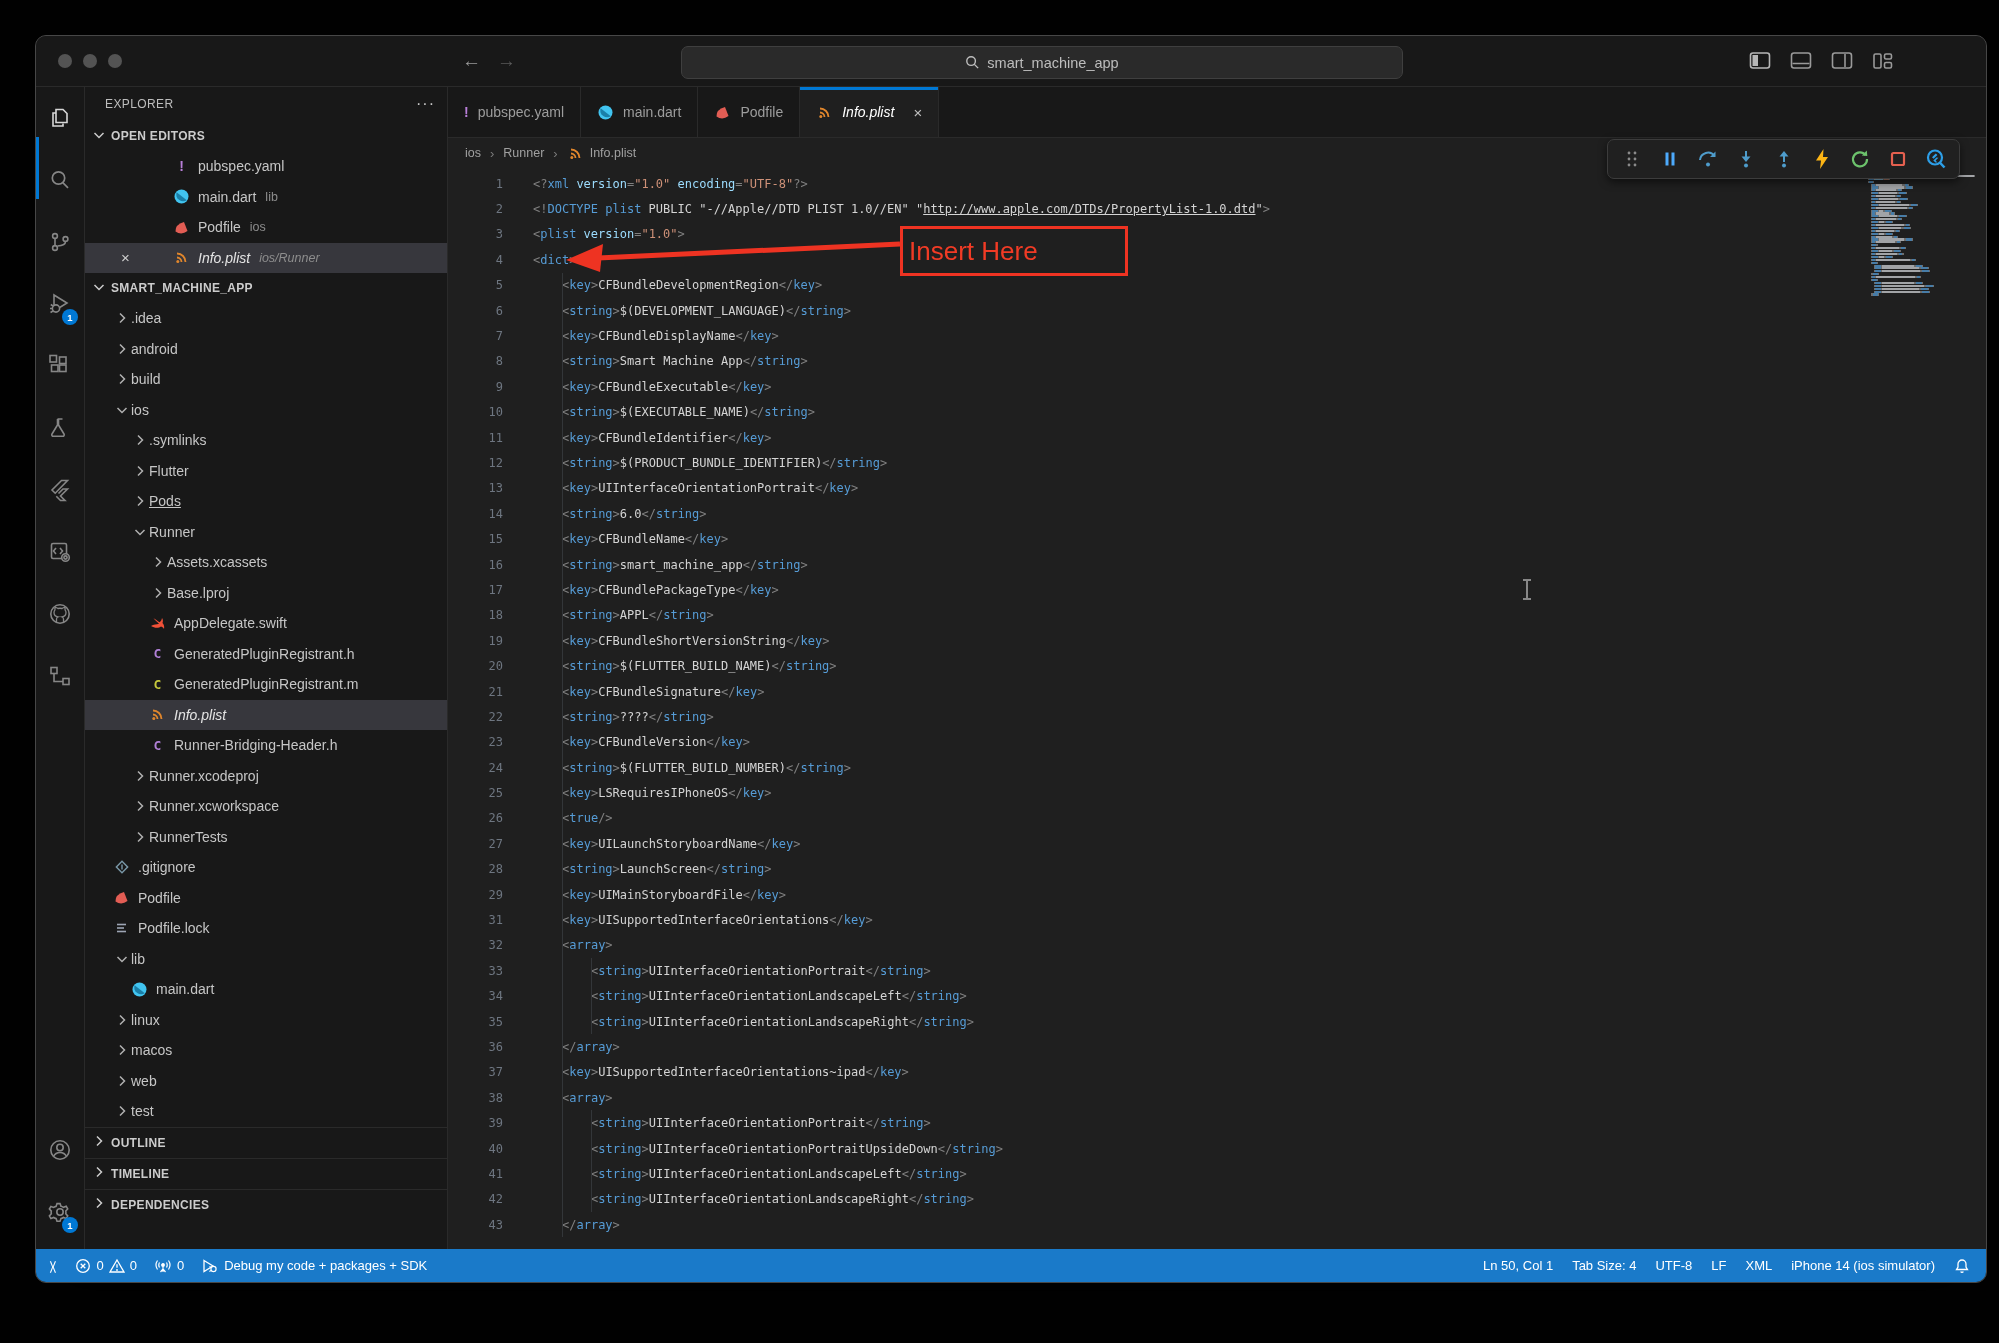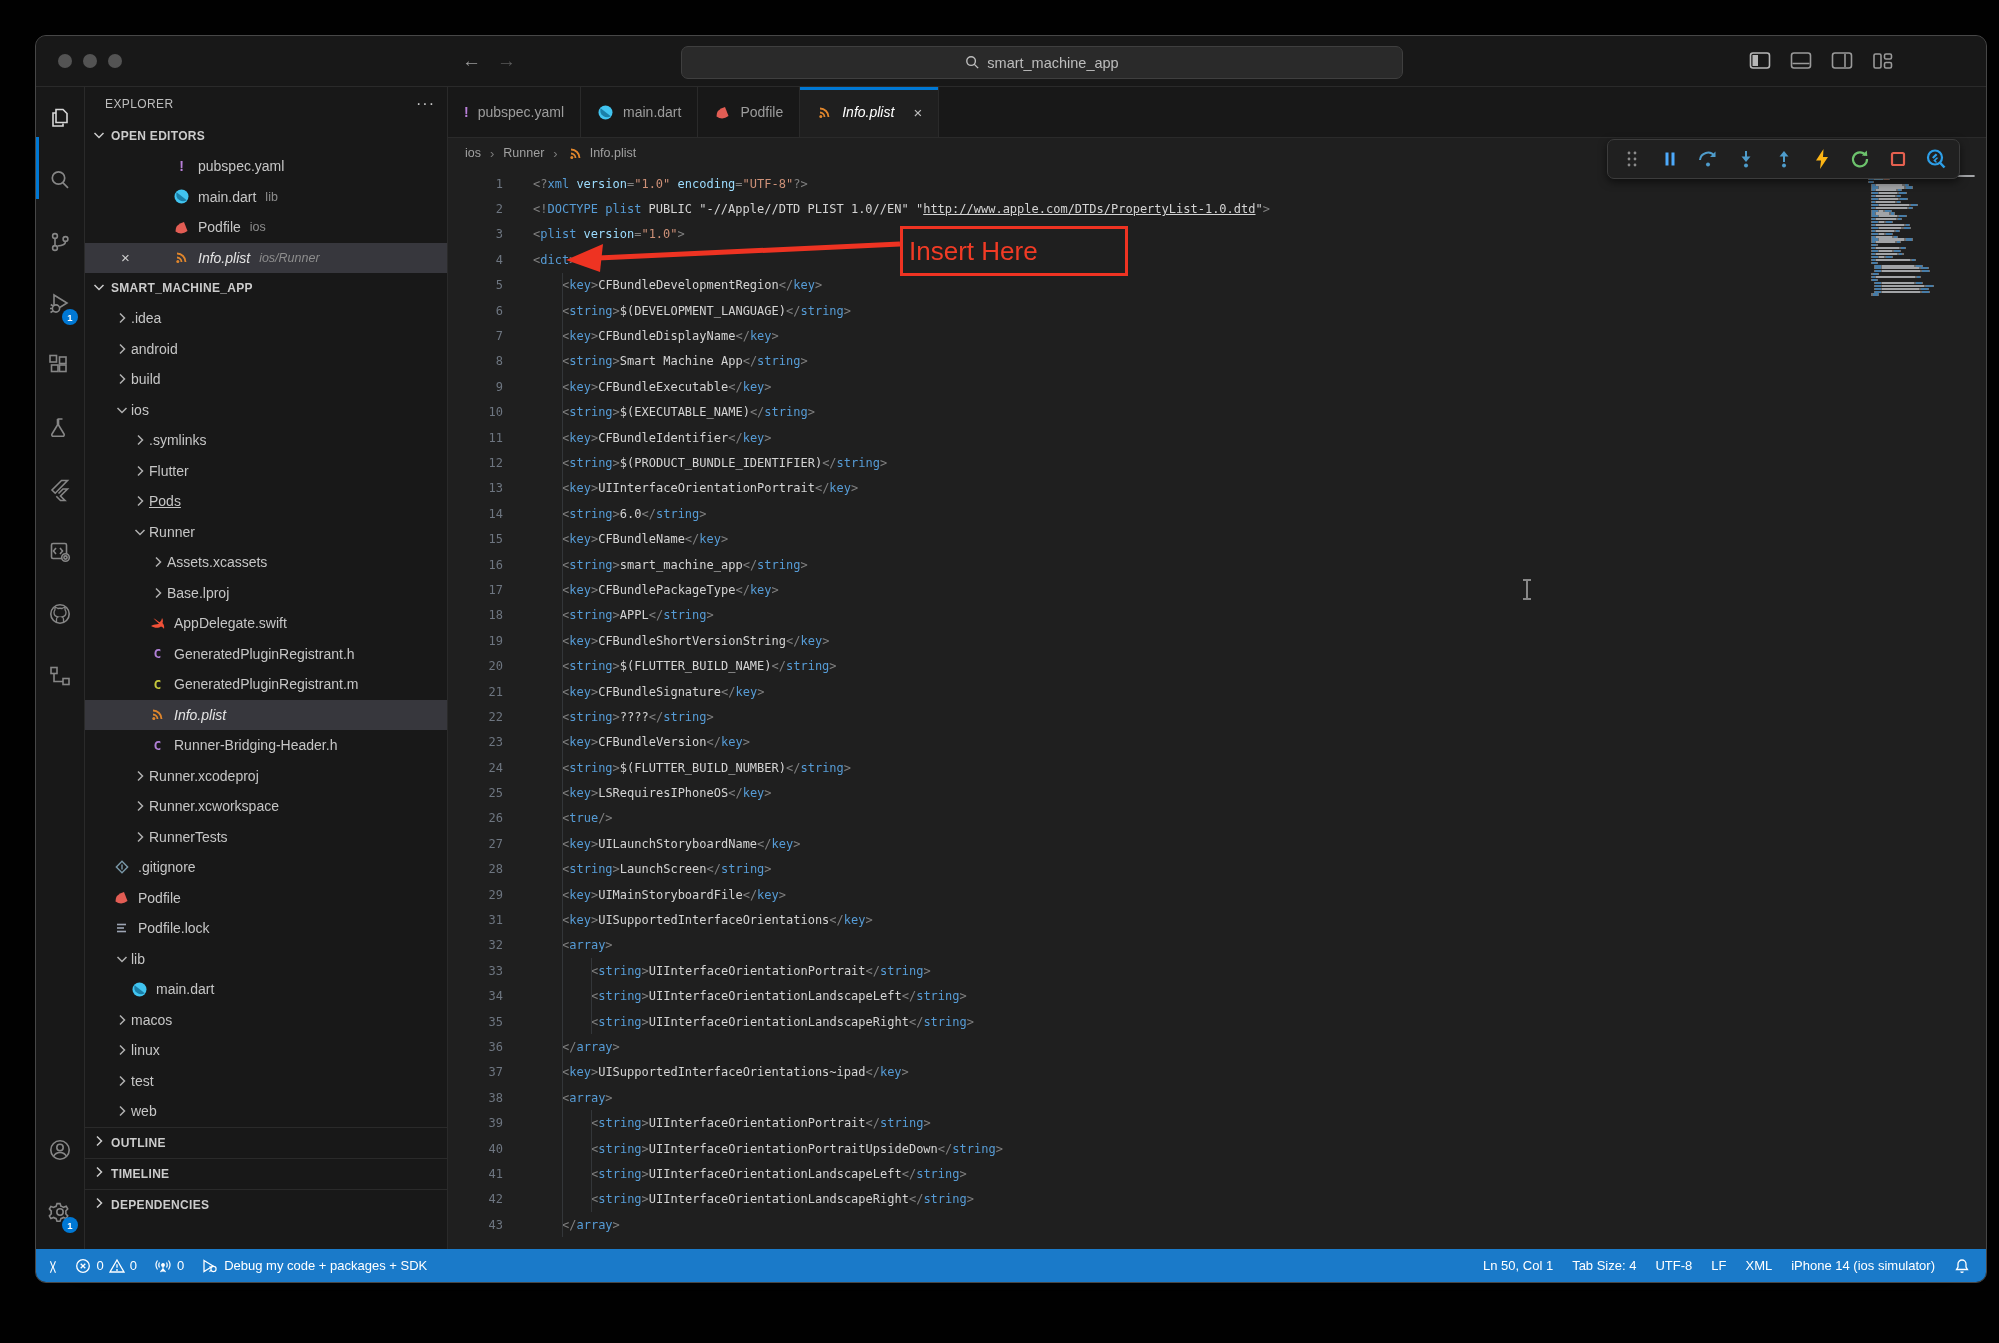--- a/index.html
+++ b/index.html
@@ -489,45 +489,45 @@
                 </svg>
               </span>
               <span>main.dart</span>
             </div>
             <div class="row" style="padding-left: 28px;">
               <span class="chev">
                 <svg width="16" height="16" viewBox="0 0 16 16">
                   <path d="M6 3.5 L10.5 8 L6 12.5" fill="none" stroke="currentColor" stroke-width="1.5"></path>
                 </svg>
               </span>
+              <span>linux</span>
+            </div>
+            <div class="row" style="padding-left: 28px;">
+              <span class="chev">
+                <svg width="16" height="16" viewBox="0 0 16 16">
+                  <path d="M6 3.5 L10.5 8 L6 12.5" fill="none" stroke="currentColor" stroke-width="1.5"></path>
+                </svg>
+              </span>
               <span>macos</span>
             </div>
             <div class="row" style="padding-left: 28px;">
               <span class="chev">
                 <svg width="16" height="16" viewBox="0 0 16 16">
                   <path d="M6 3.5 L10.5 8 L6 12.5" fill="none" stroke="currentColor" stroke-width="1.5"></path>
                 </svg>
               </span>
-              <span>linux</span>
+              <span>web</span>
             </div>
             <div class="row" style="padding-left: 28px;">
               <span class="chev">
                 <svg width="16" height="16" viewBox="0 0 16 16">
                   <path d="M6 3.5 L10.5 8 L6 12.5" fill="none" stroke="currentColor" stroke-width="1.5"></path>
                 </svg>
               </span>
               <span>test</span>
-            </div>
-            <div class="row" style="padding-left: 28px;">
-              <span class="chev">
-                <svg width="16" height="16" viewBox="0 0 16 16">
-                  <path d="M6 3.5 L10.5 8 L6 12.5" fill="none" stroke="currentColor" stroke-width="1.5"></path>
-                </svg>
-              </span>
-              <span>web</span>
             </div>
           </div>
         <div id="bottom-sections">
             <div class="sec-header bordered">
               <span class="chev"><svg width="16" height="16" viewBox="0 0 16 16">
                   <path d="M6 3.5 L10.5 8 L6 12.5" fill="none" stroke="currentColor" stroke-width="1.5"></path>
                 </svg></span>
               <span>OUTLINE</span>
             </div>
             <div class="sec-header bordered">

